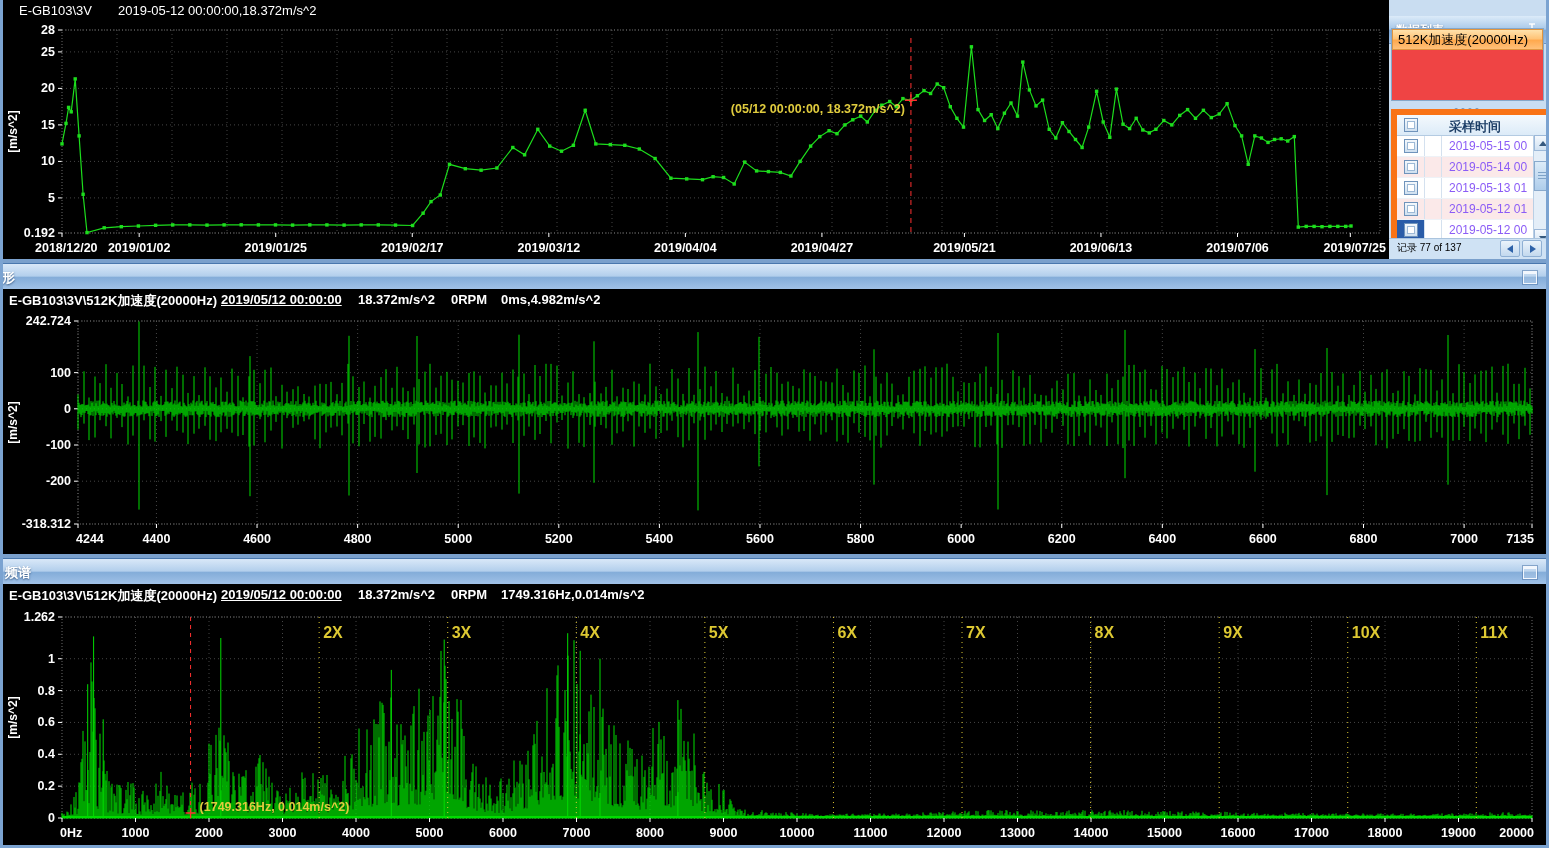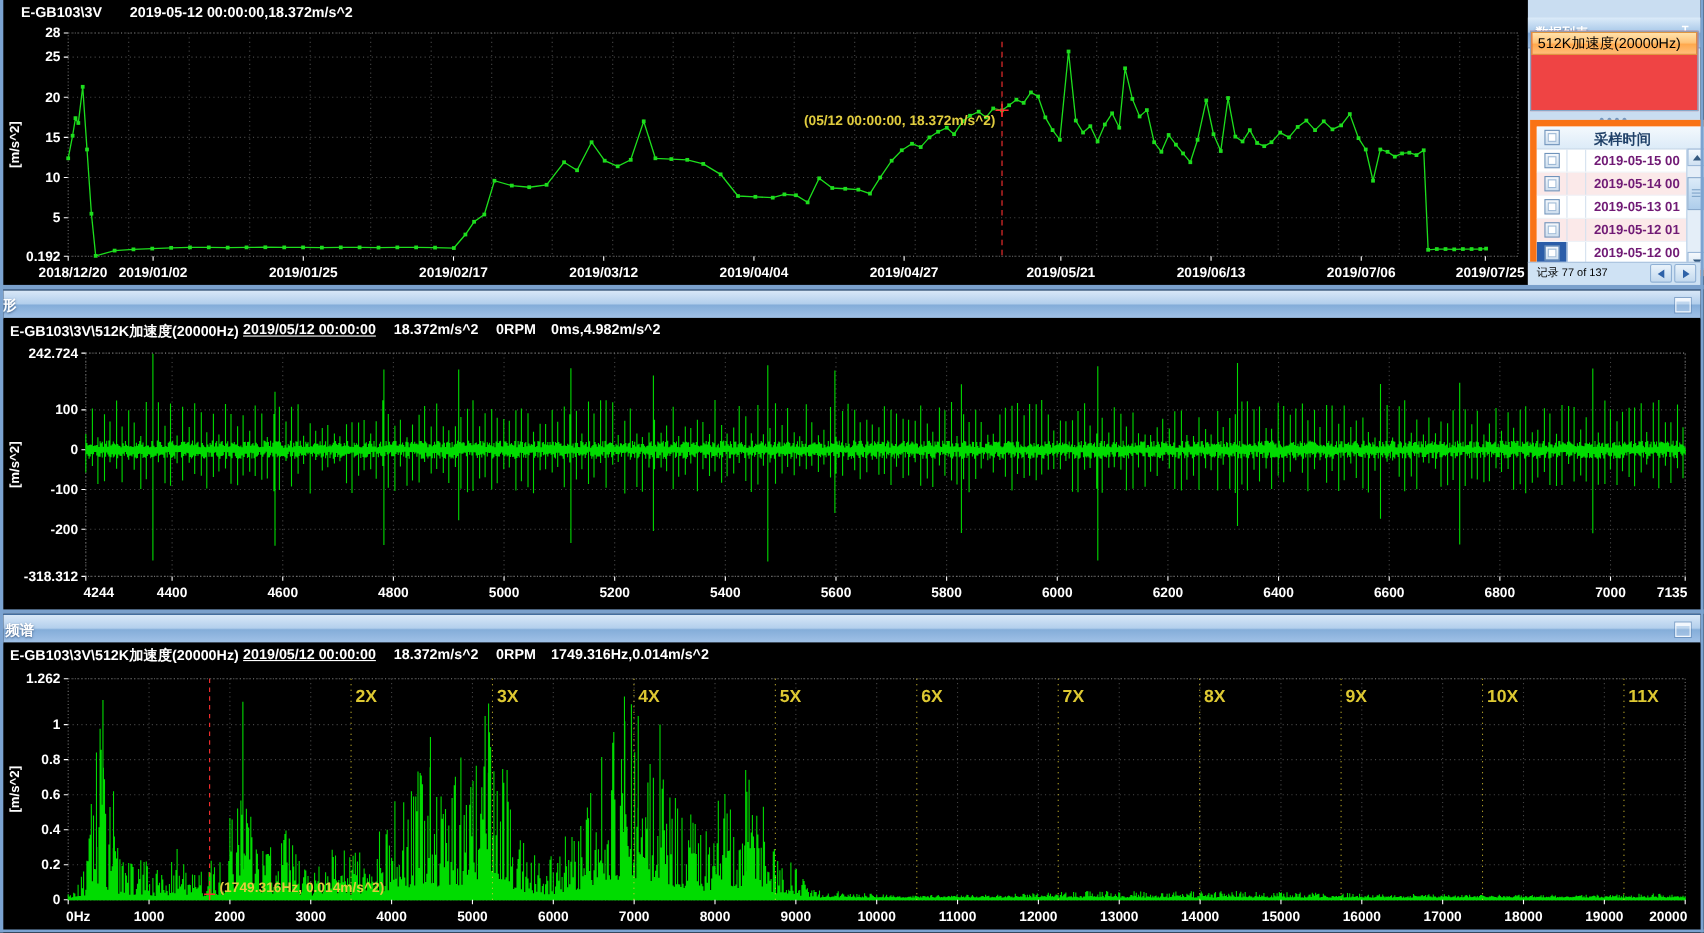--- a/index.html
+++ b/index.html
@@ -13,21 +13,21 @@
   .hstrip{position:absolute;left:0;width:1549px;height:4px;background:#7aa0cc;z-index:5;}
 
   
   .panel{position:absolute;background:#000;}
   #trend-panel{left:3px;top:0;width:1383px;height:259px;}
   #wave-panel,#spec-panel{left:3px;width:1543px;}
   #wave-panel{top:263px;height:291px;}
   #spec-panel{top:558px;height:248px;}
 
   .chart-top-header{position:absolute;left:0;top:0;width:100%;height:22px;background:#000;}
-  .chart-top-header span{position:absolute;top:3px;color:#fff;font-size:13px;font-weight:bold;white-space:pre;padding-left:10px;}
+  .chart-top-header span{position:absolute;top:3px;color:#fff;font-size:13px;font-weight:normal;white-space:pre;padding-left:10px;}
 
   .titlebar{position:absolute;left:0;top:0;width:100%;height:26px;overflow:hidden;
             background:linear-gradient(180deg,#d9e8f8 0%,#b3cfec 46%,#84add9 52%,#a3c3e8 100%);
             border-top:1px solid #4a78ae;}
   .titlebar .tlabel{position:absolute;top:5px;color:#fff;font-size:13px;font-weight:bold;
             text-shadow:0 1px 2px rgba(40,70,110,.8);white-space:nowrap;}
   .tlabel.clip-first{left:-14px;}
   .tlabel.noclip{left:2px;}
   .restore-btn{position:absolute;right:9px;top:7px;width:12px;height:9px;background:rgba(255,255,255,.15);
             border:1px solid #f2f7fd;border-top:3px solid #f2f7fd;box-shadow:0 0 0 1px rgba(80,120,170,.55);cursor:pointer;}
@@ -54,21 +54,21 @@
   .tbl-hdr{position:relative;height:20px;background:linear-gradient(180deg,#f4f9fd,#dcebf8);border-bottom:1px solid #b4cbe2;}
   .tbl-hdr .hname{position:absolute;left:52px;top:3px;color:#1f4068;font-weight:bold;font-size:13px;}
   .tbl-row{position:relative;height:20px;border-bottom:1px solid #eef2f7;}
   .row-even{background:#ffffff;} .row-odd{background:#fbe9e9;}
   .cb-cell{position:absolute;left:0;top:0;width:27px;height:20px;border-right:1px solid #d4e1ef;}
   .cb-cell.sel{background:#2a5ca8;}
   .col2{position:absolute;left:27px;top:0;width:17px;height:20px;border-right:1px solid #d4e1ef;}
   .cb{position:absolute;left:7px;top:3px;width:12px;height:12px;border:1px solid #6f93bb;
       background:linear-gradient(180deg,#f4f8fc,#cfe0f0);cursor:pointer;}
   .cb .cb-in{position:absolute;left:2px;top:2px;width:6px;height:6px;border:1px solid #9db9d6;background:#fff;}
-  .row-time{position:absolute;left:52px;top:3px;color:#701a75;white-space:nowrap;font-weight:bold;}
+  .row-time{position:absolute;left:52px;top:3px;color:#8b5cf6;white-space:nowrap;}
   
   .sbar{position:absolute;right:0;top:20px;width:16px;bottom:0;background:#e4eef8;border-left:1px solid #b9cfe5;}
   .sbar-btn{position:absolute;left:0;width:16px;height:16px;background:linear-gradient(180deg,#f5f9fd,#cfe1f2);
       border:1px solid #9cb8d8;box-sizing:border-box;cursor:pointer;}
   .sbar-up{top:0;} .sbar-dn{bottom:0;}
   .tri{width:0;height:0;position:absolute;left:4px;}
   .tri-up{top:5px;border-left:4px solid transparent;border-right:4px solid transparent;border-bottom:5px solid #35597f;}
   .tri-dn{top:6px;border-left:4px solid transparent;border-right:4px solid transparent;border-top:5px solid #35597f;}
   .sbar-thumb{position:absolute;left:0;top:26px;width:15px;height:30px;border:1px solid #89a9cc;box-sizing:border-box;
       background:linear-gradient(180deg,#dcebf8,#aecdeb);cursor:grab;}

